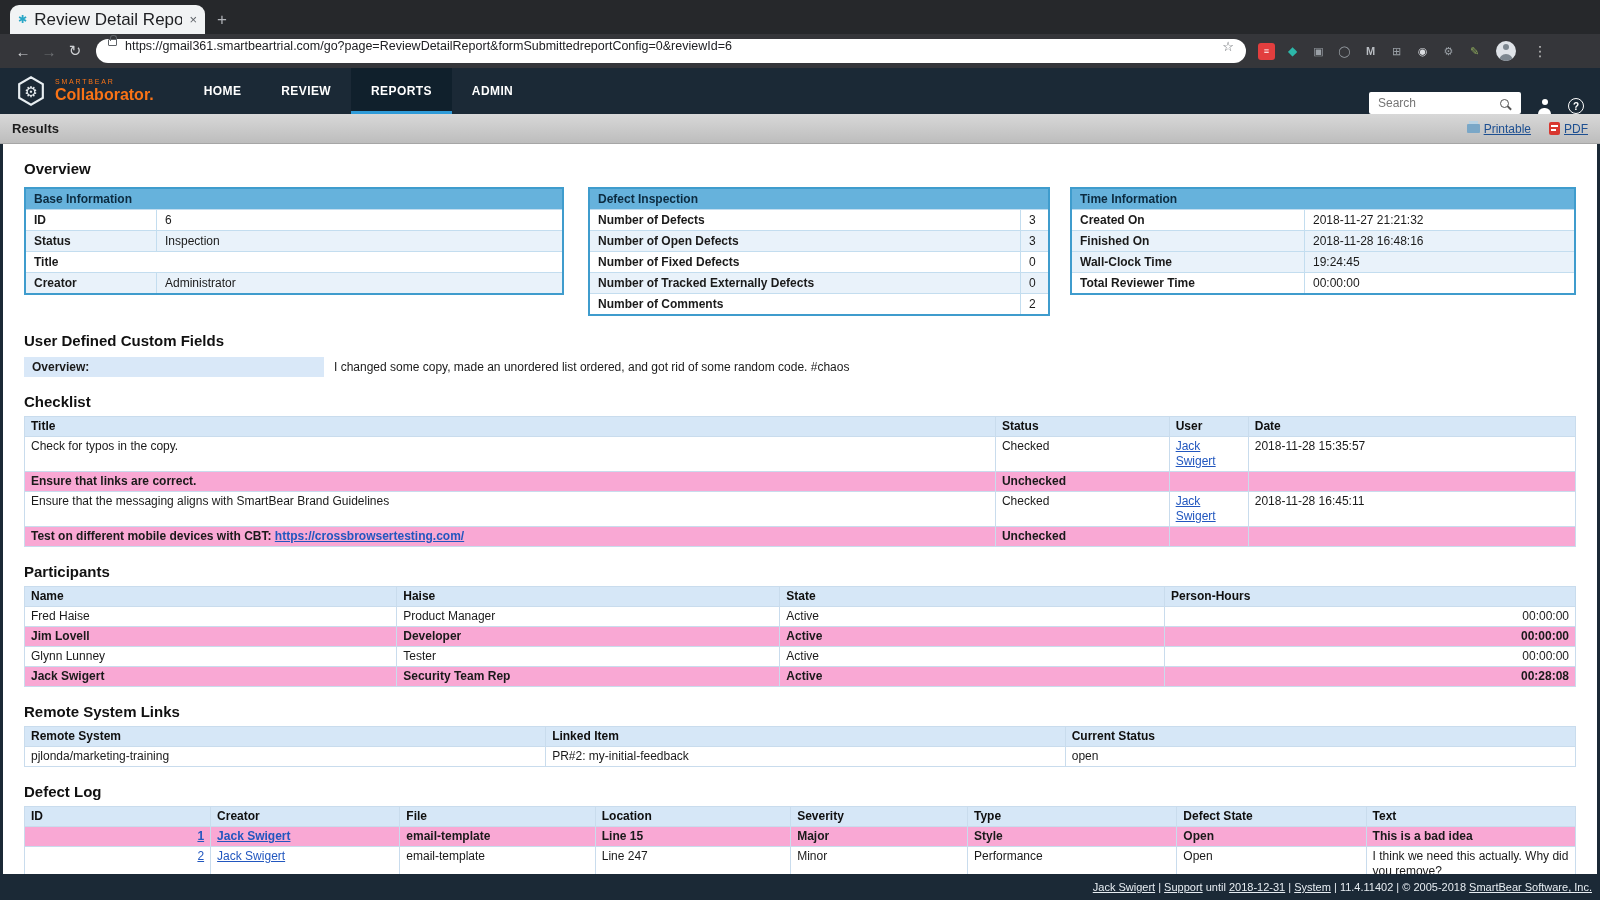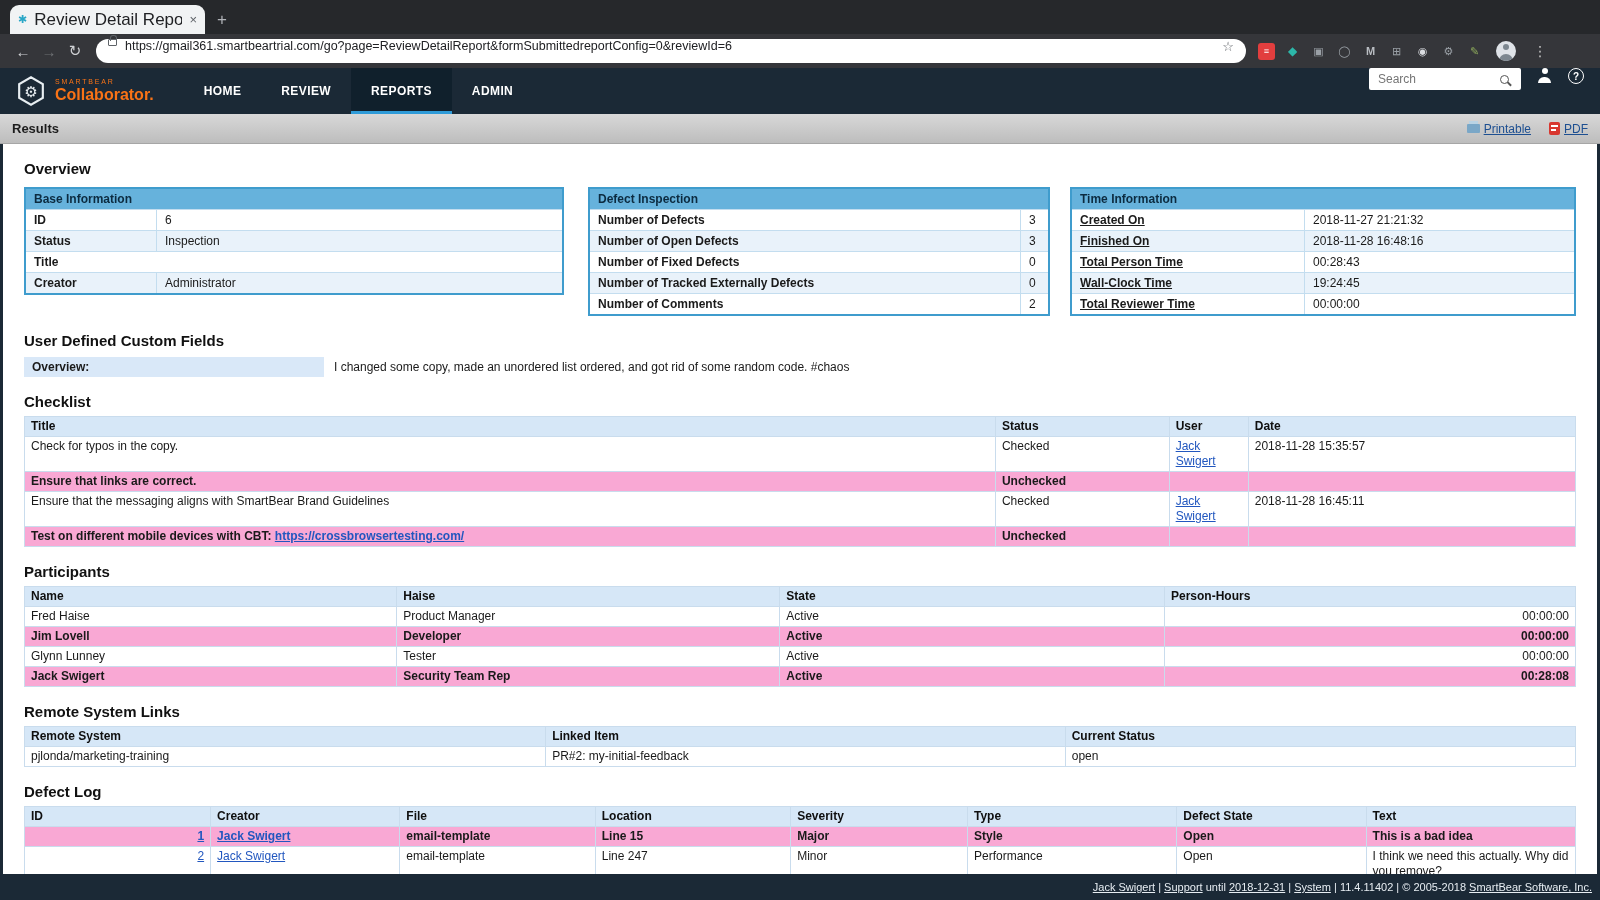--- a/index.html
+++ b/index.html
@@ -38,21 +38,21 @@
   .navbar { position:absolute; top:68px; left:0; right:0; height:46px; background:#1b2936; display:flex; align-items:stretch; }
   .brand { display:flex; align-items:center; gap:9px; padding:0 16px; }
   .hex { width:30px; height:30px; clip-path:polygon(50% 0,93% 25%,93% 75%,50% 100%,7% 75%,7% 25%); background:#e8eef2; position:relative; }
   .hex-in { position:absolute; inset:2.5px; clip-path:polygon(50% 0,93% 25%,93% 75%,50% 100%,7% 75%,7% 25%); background:#1b2936; display:flex; align-items:center; justify-content:center; color:#e8eef2; font-size:15px; line-height:1; }
   .brand-text { color:#f97316; line-height:1.1; }
   .brand-top { font-size:7px; letter-spacing:1.8px; }
   .brand-name { font-size:16px; font-weight:bold; }
   .navitems { display:flex; align-items:stretch; margin-left:14px; }
   .nav-item { padding:0 20px; display:flex; align-items:center; font-size:12px; font-weight:bold; color:#fff; letter-spacing:.4px; }
   .nav-item.active { background:#10202c; box-shadow:inset 0 -3px 0 #2f9bd8; }
-  .nav-right { margin-left:auto; display:flex; align-items:flex-start; gap:16px; padding-right:16px; }
+  .nav-right { margin-left:auto; display:flex; align-items:flex-end; gap:16px; padding-right:16px; }
   .searchbox { width:152px; height:22px; background:#fff; border-radius:2px; display:flex; align-items:center; padding:0 7px; }
   .searchbox input { border:none; outline:none; flex:1; font-size:12px; color:#333; font-family:"Liberation Sans", sans-serif; min-width:0; background:transparent; }
   .mag { width:9px; height:9px; border:1.5px solid #555; border-radius:50%; position:relative; flex:none; margin-right:5px; }
   .mag::after { content:""; position:absolute; width:5px; height:1.5px; background:#555; transform:rotate(45deg); right:-4px; bottom:-2px; }
   .person { width:15px; height:15px; position:relative; }
   .person::before { content:""; position:absolute; top:0; left:4.5px; width:6px; height:6px; border-radius:50%; background:#fff; }
   .person::after { content:""; position:absolute; bottom:0; left:1px; width:13px; height:6px; border-radius:7px 7px 0 0; background:#fff; }
   .help { width:16px; height:16px; border:1.5px solid #fff; border-radius:50%; color:#fff; font-size:10px; font-weight:bold; display:flex; align-items:center; justify-content:center; }
 
   
@@ -77,21 +77,21 @@
   .info-row.alt { background:#e9f2fa; }
   .info-label { font-weight:bold; padding:3px 8px; }
   .info-value { border-left:1px solid #c3ddef; padding:3px 8px; }
   .t-base { width:540px; }
   .t-base .info-label { width:130px; }
   .t-base .info-value { flex:1; }
   .t-defects { width:462px; margin-left:24px; }
   .t-defects .info-label { flex:1; }
   .t-defects .info-value { width:28px; }
   .t-time { width:506px; margin-left:20px; }
-  .t-time .info-label { width:232px;text-decoration:underline; }
+  .t-time .info-label { width:232px; }
   .t-time .info-value { flex:1; }
 
   .custom-row { display:flex; align-items:center; margin-top:8px; }
   .custom-label { width:300px; background:#d9e8f8; font-weight:bold; padding:3px 8px; }
   .custom-value { margin-left:10px; }
 
   table.sec-table { width:100%; border-collapse:collapse; table-layout:fixed; margin-top:4px; border:1px solid #aac7e0; }
   .sec-table th { background:#d6e7f7; font-weight:bold; text-align:left; color:#0f0f0f; }
   .sec-table th, .sec-table td { border:1px solid #c9dced; padding:2px 6px; font-size:12px; vertical-align:top; line-height:15px; }
   .sec-table tr.alt td { background:#f9a8d4;font-weight:bold; }
@@ -256,24 +256,20 @@
           <div class="info-row">
             <div class="info-label">Created On</div>
             <div class="info-value">2018-11-27 21:21:32</div>
           </div>
 
           <div class="info-row alt">
             <div class="info-label">Finished On</div>
             <div class="info-value">2018-11-28 16:48:16</div>
           </div>
 
-          <div class="info-row">
-            <div class="info-label">Total Person Time</div>
-            <div class="info-value">00:28:43</div>
-          </div>
 
           <div class="info-row alt">
             <div class="info-label">Wall-Clock Time</div>
             <div class="info-value">19:24:45</div>
           </div>
 
           <div class="info-row">
             <div class="info-label">Total Reviewer Time</div>
             <div class="info-value">00:00:00</div>
           </div>

